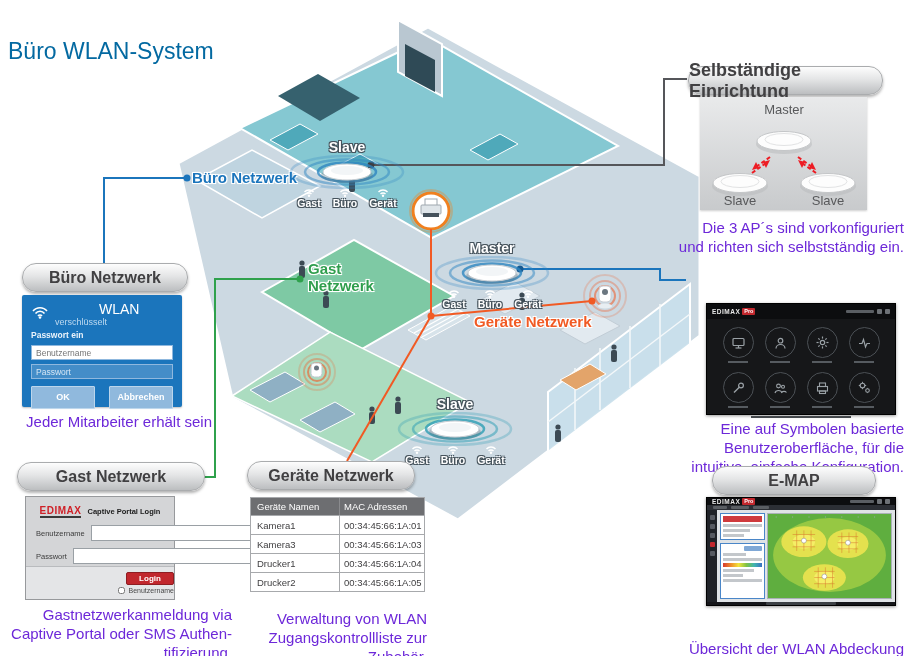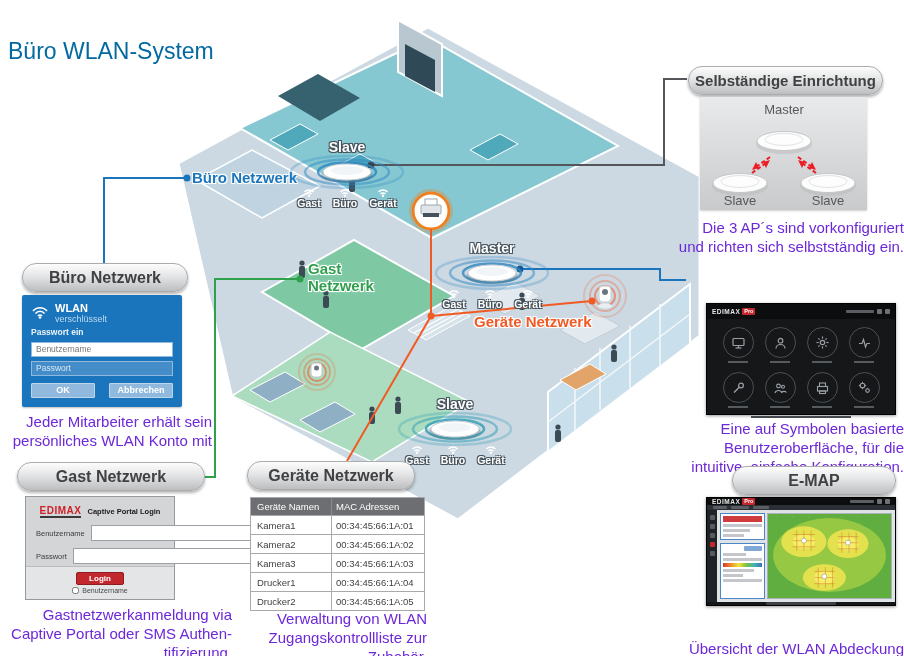--- a/index.html
+++ b/index.html
@@ -10,56 +10,56 @@
   .logo-office{position:relative;font-size:29px;font-weight:900;letter-spacing:1px;color:#3d464e;line-height:1;}
   .logo-office::after{content:"";position:absolute;inset:0;
       background:repeating-linear-gradient(to bottom,transparent 0 2px,#fff 2px 3px);}
   .logo-badge{background:#cf2027;color:#fff;font-weight:900;font-size:17px;line-height:1;
       padding:4px 8px;border-radius:4px;letter-spacing:1px;}
   .page-title{position:absolute;left:8px;top:38px;font-size:23px;font-weight:normal;color:#0369a1;}
   
   .pill{position:absolute;height:27px;border-radius:14px;display:flex;align-items:center;justify-content:center;
       background:linear-gradient(#fdfdfd,#e4e5e6 45%,#bcbec0);border:1px solid #aaacae;
       box-shadow:0 2px 3px rgba(0,0,0,.3);font-weight:bold;font-size:16px;color:#414042;z-index:10;}
-  .pill.small{font-size:15px;}
+  .pill.small{font-size:18px;}
   
   .caption{position:absolute;text-align:right;font-size:15px;color:#6d28d9;line-height:1.25;z-index:10;}
   
   .wlan-box{position:absolute;left:22px;top:295px;width:160px;height:112px;background:#1b75bc;
       border-radius:2px;padding:7px 9px;box-sizing:border-box;z-index:10;box-shadow:0 1px 2px rgba(0,0,0,.25);}
   .wlan-head{display:flex;gap:6px;align-items:flex-start;}
-  .wlan-title{color:#fff;font-weight:bold;font-size:11px;line-height:1.1;}
+  .wlan-title{color:#fff;font-weight:normal;font-size:14px;line-height:1.1;margin-left:44px;}
   .wlan-sub{color:#bcd9f0;font-size:9px;}
   .wlan-instr{color:#eaf3fb;font-weight:bold;font-size:8.5px;line-height:1.25;margin-top:3px;}
   .wlan-input{display:block;width:100%;box-sizing:border-box;height:15px;margin-top:4px;border:1px solid #8fb8de;
       font-size:8.5px;padding:0 4px;font-family:"Liberation Sans",sans-serif;}
   .wlan-input.user{background:#fff;color:#555;}
   .wlan-input.pass{background:rgba(255,255,255,.18);color:#e7f1fa;}
   .wlan-input.pass::placeholder{color:#d5e6f4;}
   .wlan-btn-row{display:flex;justify-content:space-between;margin-top:7px;}
-  .wlan-btn{width:64px;height:15px;background:#90b9dd;border:1px solid #bcd6ec;color:#fff;
+  .wlan-btn{width:64px;height:23px;background:#90b9dd;border:1px solid #bcd6ec;color:#fff;
       font-weight:bold;font-size:9px;line-height:1;border-radius:1px;font-family:"Liberation Sans",sans-serif;}
   
   .portal-box{position:absolute;left:25px;top:496px;width:150px;height:104px;background:#d4d5d7;
       border:1px solid #97999c;box-sizing:border-box;z-index:10;font-size:7.5px;}
   .portal-head{display:flex;align-items:center;justify-content:center;gap:6px;margin-top:8px;}
   .portal-brand{color:#cf2027;font-weight:900;font-size:10px;letter-spacing:.5px;border-bottom:2px solid #3a3a3a;line-height:1.1;}
   .portal-heading{font-weight:bold;color:#1a1a1a;font-size:7.5px;}
   .portal-row{display:flex;align-items:center;margin:7px 10px 0 10px;gap:6px;color:#3c3c3c;}
   .portal-row input{flex:1;height:12px;border:1px solid #9aa0a5;background:#fff;}
   .portal-foot{position:absolute;left:0;right:0;bottom:0;height:32px;background:#e4e5e7;border-top:1px solid #b9bbbe;
-      display:flex;flex-direction:column;align-items:center;justify-content:center;gap:2px;}
+      display:flex;flex-direction:column;align-items:flex-end;justify-content:center;gap:2px;}
   .portal-login{width:48px;height:13px;background:#c1272d;border:1px solid #8e1d22;color:#fff;
       font-weight:bold;font-size:8px;line-height:1;border-radius:2px;font-family:"Liberation Sans",sans-serif;}
   .portal-check{display:flex;align-items:center;gap:3px;color:#4a4a4a;font-size:7px;}
   .portal-check input{width:7px;height:7px;margin:0;}
   
   .dev-table{position:absolute;left:250px;top:497px;width:173px;z-index:10;font-size:9.5px;
       border:1px solid #a7a9ac;background:#fff;}
-  .dev-tr{display:flex;border-top:1px solid #a7a9ac;height:18px;align-items:center;background:#fff;color:#414042;}
+  .dev-tr{display:flex;border-top:1px solid #a7a9ac;height:18px;align-items:center;background:#fff;color:#414042;gap:8px;}
   .dev-tr.head{border-top:none;background:#6d6e71;color:#fff;height:17px;}
   .dev-td1{width:74px;padding-left:6px;}
   .dev-td2{flex:1;padding-left:4px;border-left:1px solid #a7a9ac;align-self:stretch;display:flex;align-items:center;}
   .dev-tr.head .dev-td2{border-left:1px solid #8a8b8e;}
   
   .setup-panel{position:absolute;left:700px;top:97px;width:167px;height:113px;z-index:10;
       background:linear-gradient(#e9eaeb,#c8cacc);box-shadow:0 1px 2px rgba(0,0,0,.2);}
   .ui-panel{position:absolute;left:706px;top:303px;width:190px;height:112px;background:#161719;z-index:10;
       border:1px solid #000;box-sizing:border-box;box-shadow:0 1px 3px rgba(0,0,0,.4);}
   .mini-header{height:15px;background:#0c0d0f;display:flex;align-items:center;justify-content:space-between;padding:0 5px;}
@@ -352,21 +352,20 @@
     <input class="wlan-input user" type="text" placeholder="Benutzername" style="">
     <input class="wlan-input pass" type="text" placeholder="Passwort" style="">
     <div class="wlan-btn-row">
       <button class="wlan-btn">OK</button>
       <button class="wlan-btn">Abbrechen</button>
     </div>
   </div>
 
   <div class="caption" style="left:0px;top:413px;width:212px;">
     <div>Jeder Mitarbeiter erhält sein</div>
-    <div>persönliches WLAN Konto mit</div>
   </div>
 
   <div class="pill" style="left:17px;top:462px;width:186px;">Gast Netzwerk</div>
 
   <div class="portal-box">
     <div class="portal-head">
       <span class="portal-brand">EDIMAX</span>
       <span class="portal-heading">Captive Portal Login</span>
     </div>
     <div class="portal-row">
@@ -395,24 +394,20 @@
   <div class="pill" style="left:247px;top:461px;width:166px;">Geräte Netzwerk</div>
 
   <div class="dev-table">
     <div class="dev-tr head">
       <span class="dev-td1">Geräte Namen</span>
       <span class="dev-td2">MAC Adressen</span>
     </div>
     <div class="dev-tr">
       <span class="dev-td1">Kamera1</span>
       <span class="dev-td2">00:34:45:66:1A:01</span>
-    </div>
-    <div class="dev-tr">
-      <span class="dev-td1">Kamera2</span>
-      <span class="dev-td2">00:34:45:66:1A:02</span>
     </div>
     <div class="dev-tr">
       <span class="dev-td1">Kamera3</span>
       <span class="dev-td2">00:34:45:66:1A:03</span>
     </div>
     <div class="dev-tr">
       <span class="dev-td1">Drucker1</span>
       <span class="dev-td2">00:34:45:66:1A:04</span>
     </div>
     <div class="dev-tr">
@@ -572,21 +567,21 @@
     </div>
     <div class="ui-footer-bar"></div>
   </div>
 
   <div class="caption" style="left:674px;top:420px;width:230px;">
     <div>Eine auf Symbolen basierte</div>
     <div>Benutzeroberfläche, für die</div>
     <div>intuitive, einfache Konfiguration.</div>
   </div>
 
-  <div class="pill" style="left:712px;top:466px;width:162px;margin-left:20px;">E-MAP</div>
+  <div class="pill" style="left:712px;top:466px;width:162px;">E-MAP</div>
 
   <div class="emap-panel">
     <div class="mini-header" style="height:13px;">
       <span class="mini-brand">
         <span class="mini-brand-name">EDIMAX</span>
         <span class="mini-brand-pro">Pro</span>
       </span>
       <span class="mini-header-right">
         <span class="mini-bar" style="width:24px;"></span>
         <span class="mini-dot"></span>

